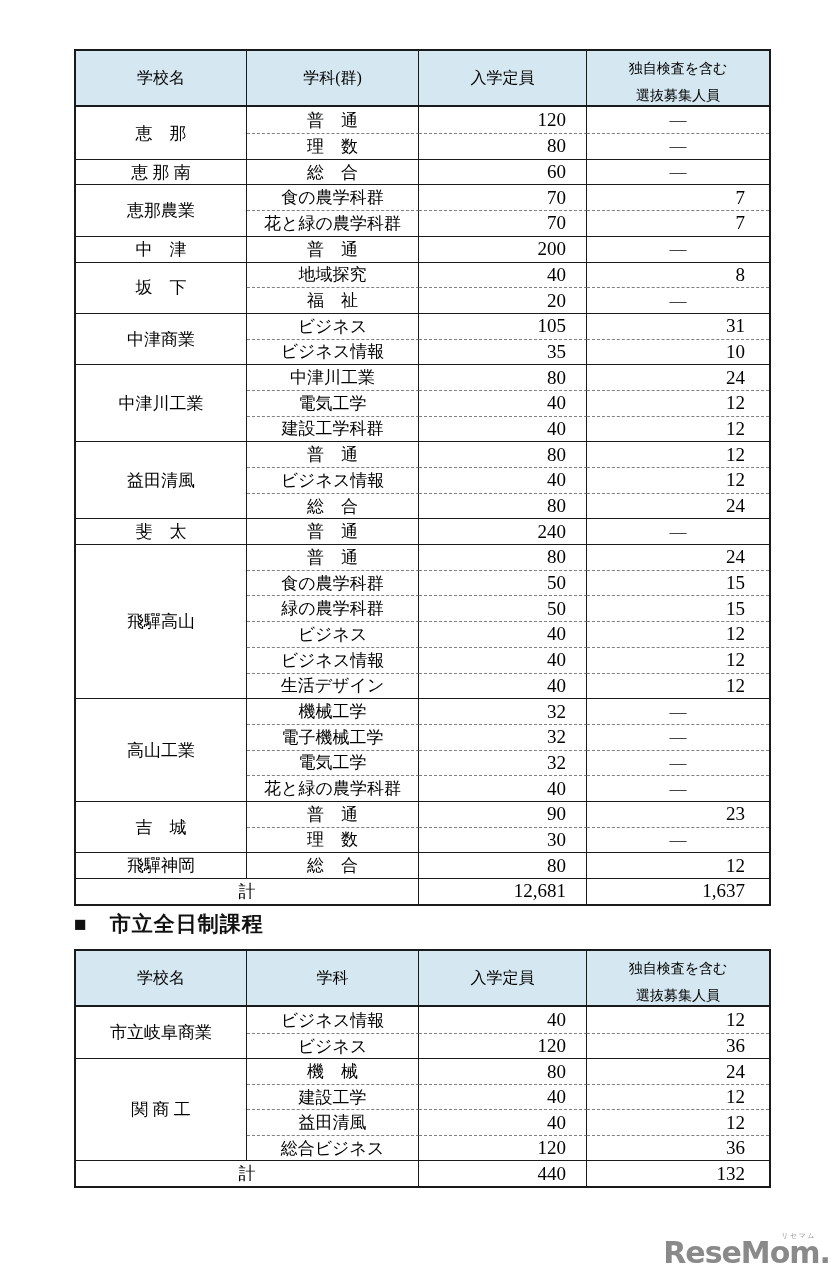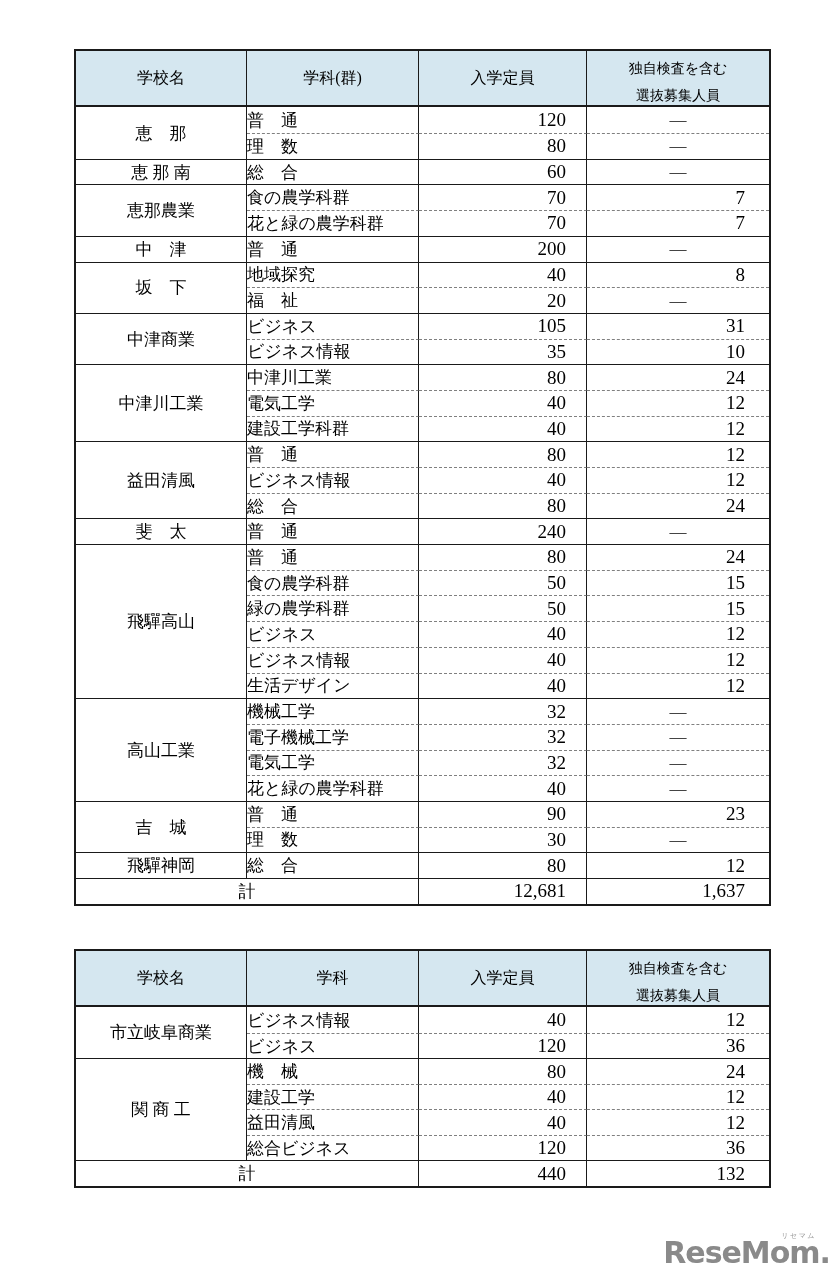--- a/index.html
+++ b/index.html
@@ -17,21 +17,21 @@
   thead th{background:#d5e7f0;border-bottom:2px solid #1a1a1a;font-weight:normal;
         font-size:16px;text-align:center;}
   #table1 thead th{height:51px;}
   #table2 thead th{height:49px;}
   .quota-header-line{font-size:14px;line-height:1.3;text-align:center;margin-top:9px;}
 
   #table1 tbody tr{height:25.7px;}
   #table2 tbody tr{height:25.5px;}
 
   td.school{ text-align:center;font-size:17px;}
-  td.dept{   text-align:left;font-size:17px;}
+  td.dept{   text-align:center;font-size:17px;}
   td.num{    text-align:right;font-size:19px;padding-right:20px;font-family:"Liberation Serif",serif;}
   td.qnum{   padding-right:24px;}
   td.dash{   text-align:center;font-size:17px;color:#222;}
   td.total-label{text-align:center;font-size:17px;}
 
   .sep-solid{border-top:1.5px solid #1a1a1a;font-family:Liberation Serif, serif;}
   .sep-dash{ border-top:1px dashed #808080;}
 
   .section-title{position:absolute;left:74px;top:910px;
         font-family:"Liberation Sans","DejaVu Sans",sans-serif;font-weight:bold;
@@ -231,20 +231,21 @@
           <td class="num qnum sep-solid">12</td>
         </tr>
         <tr>
           <td class="total-label v-border sep-solid" colspan="2">計</td>
           <td class="num v-border sep-solid">12,681</td>
           <td class="num qnum sep-solid">1,637</td>
         </tr>
       </tbody>
     </table>
 
+  <div class="section-title">■　市立全日制課程</div>
 
   <table class="data-table" id="table2">
     <colgroup>
       <col style="width:171px">
         <col style="width:172px">
       <col style="width:168px">
         <col style="width:182px">
     </colgroup>
   <thead>
         <tr>

